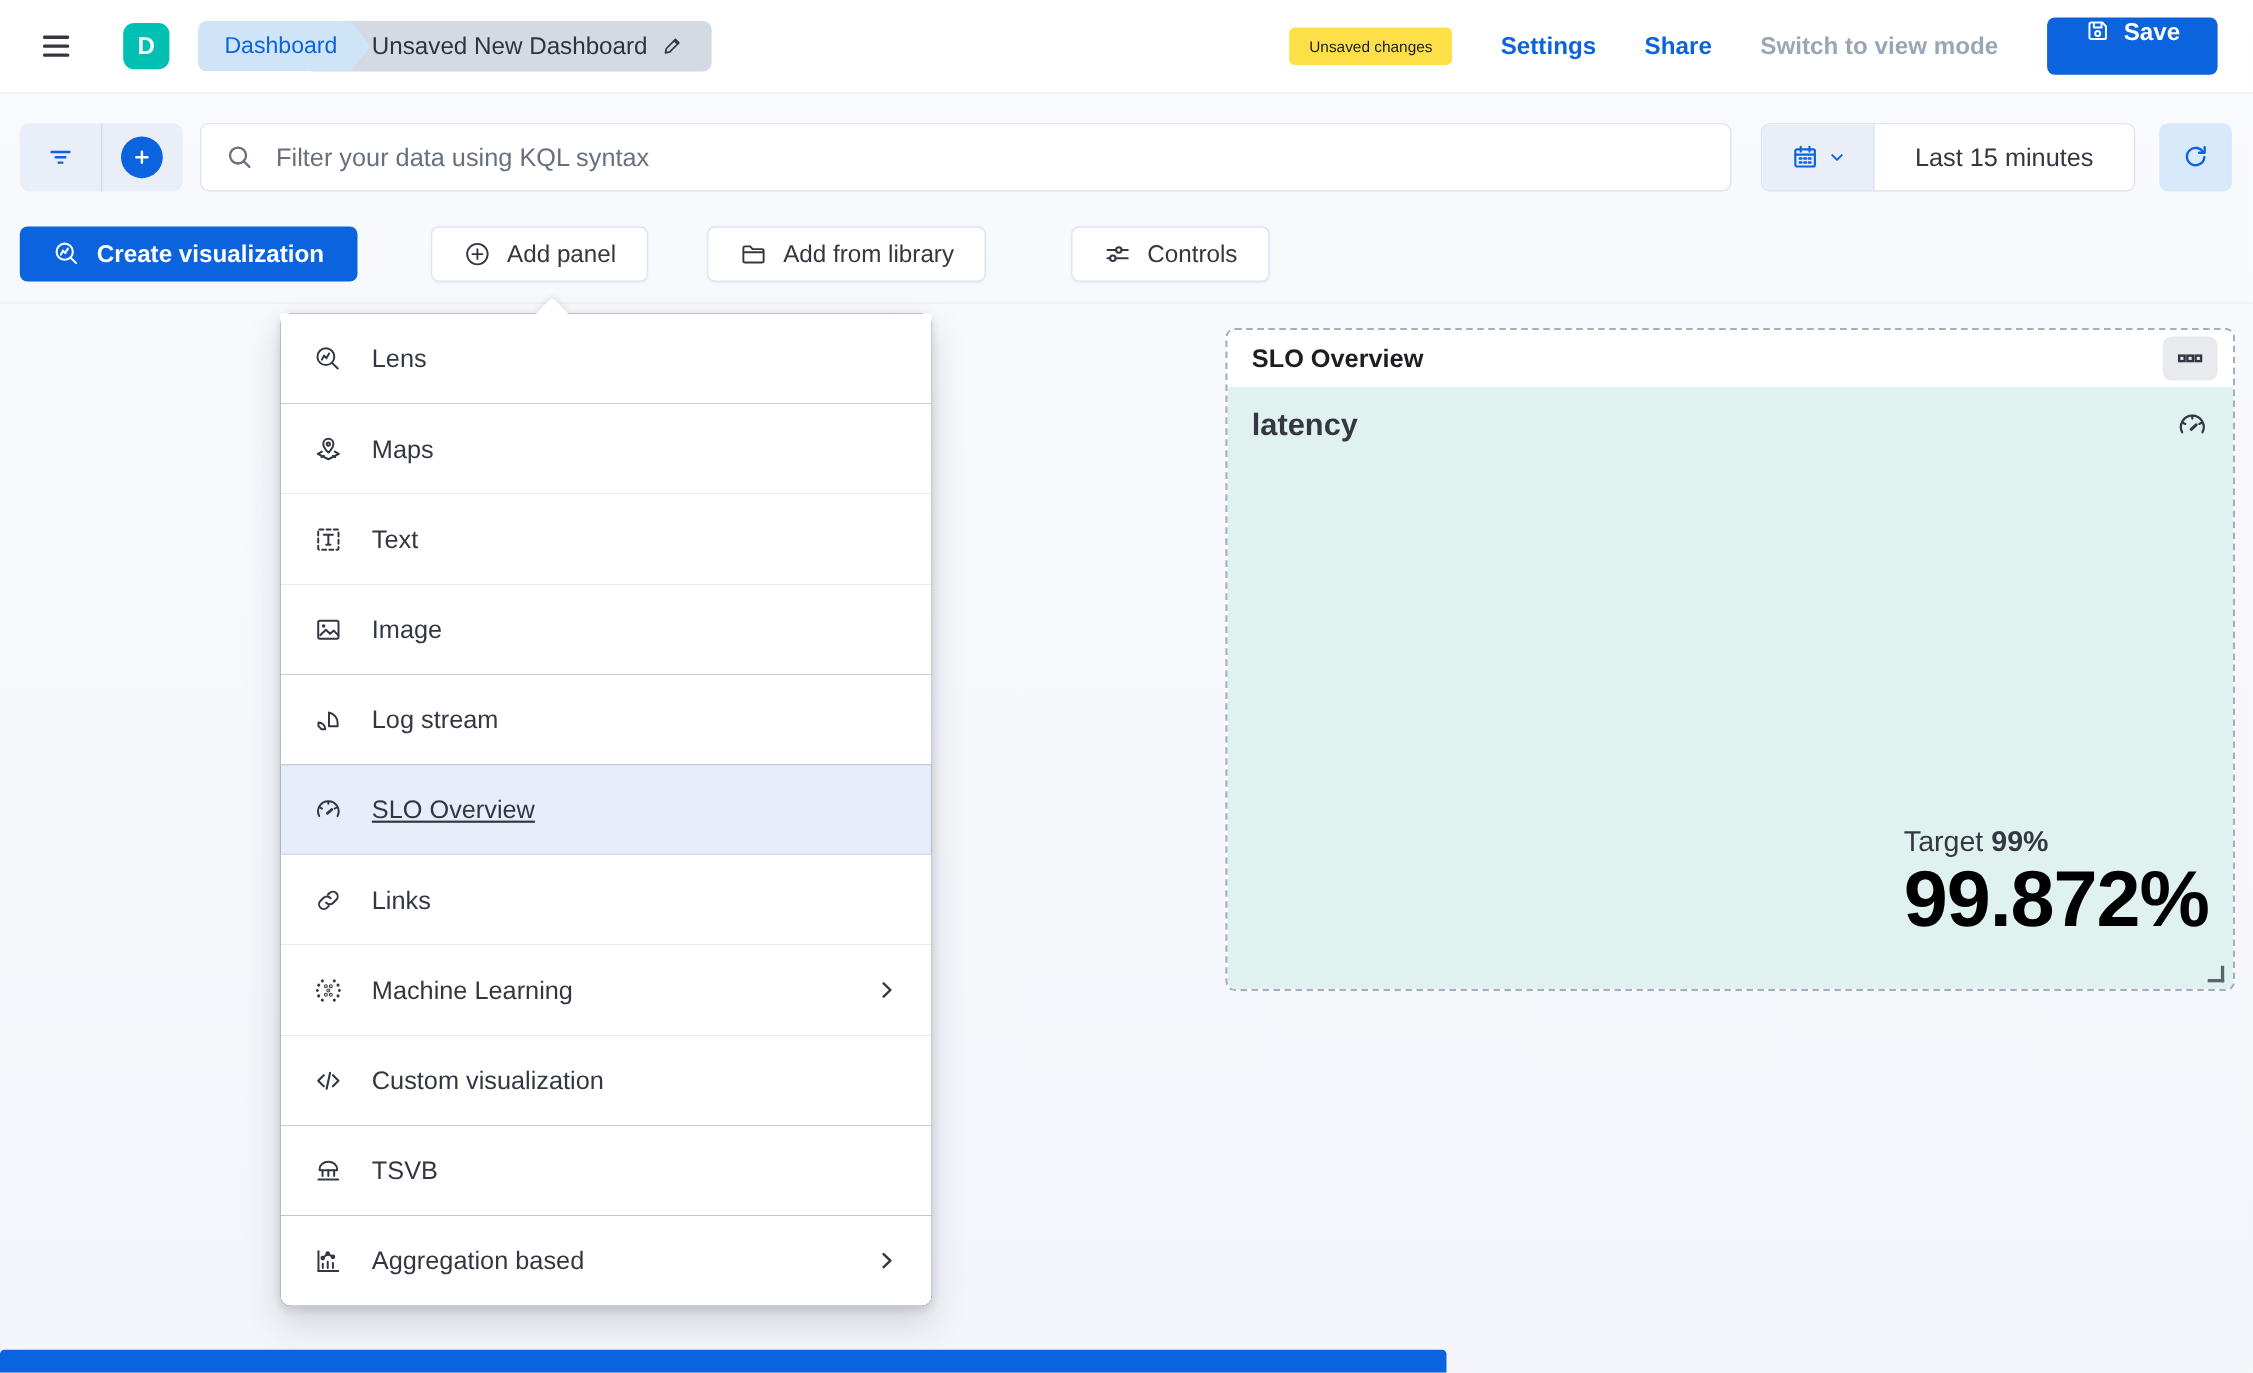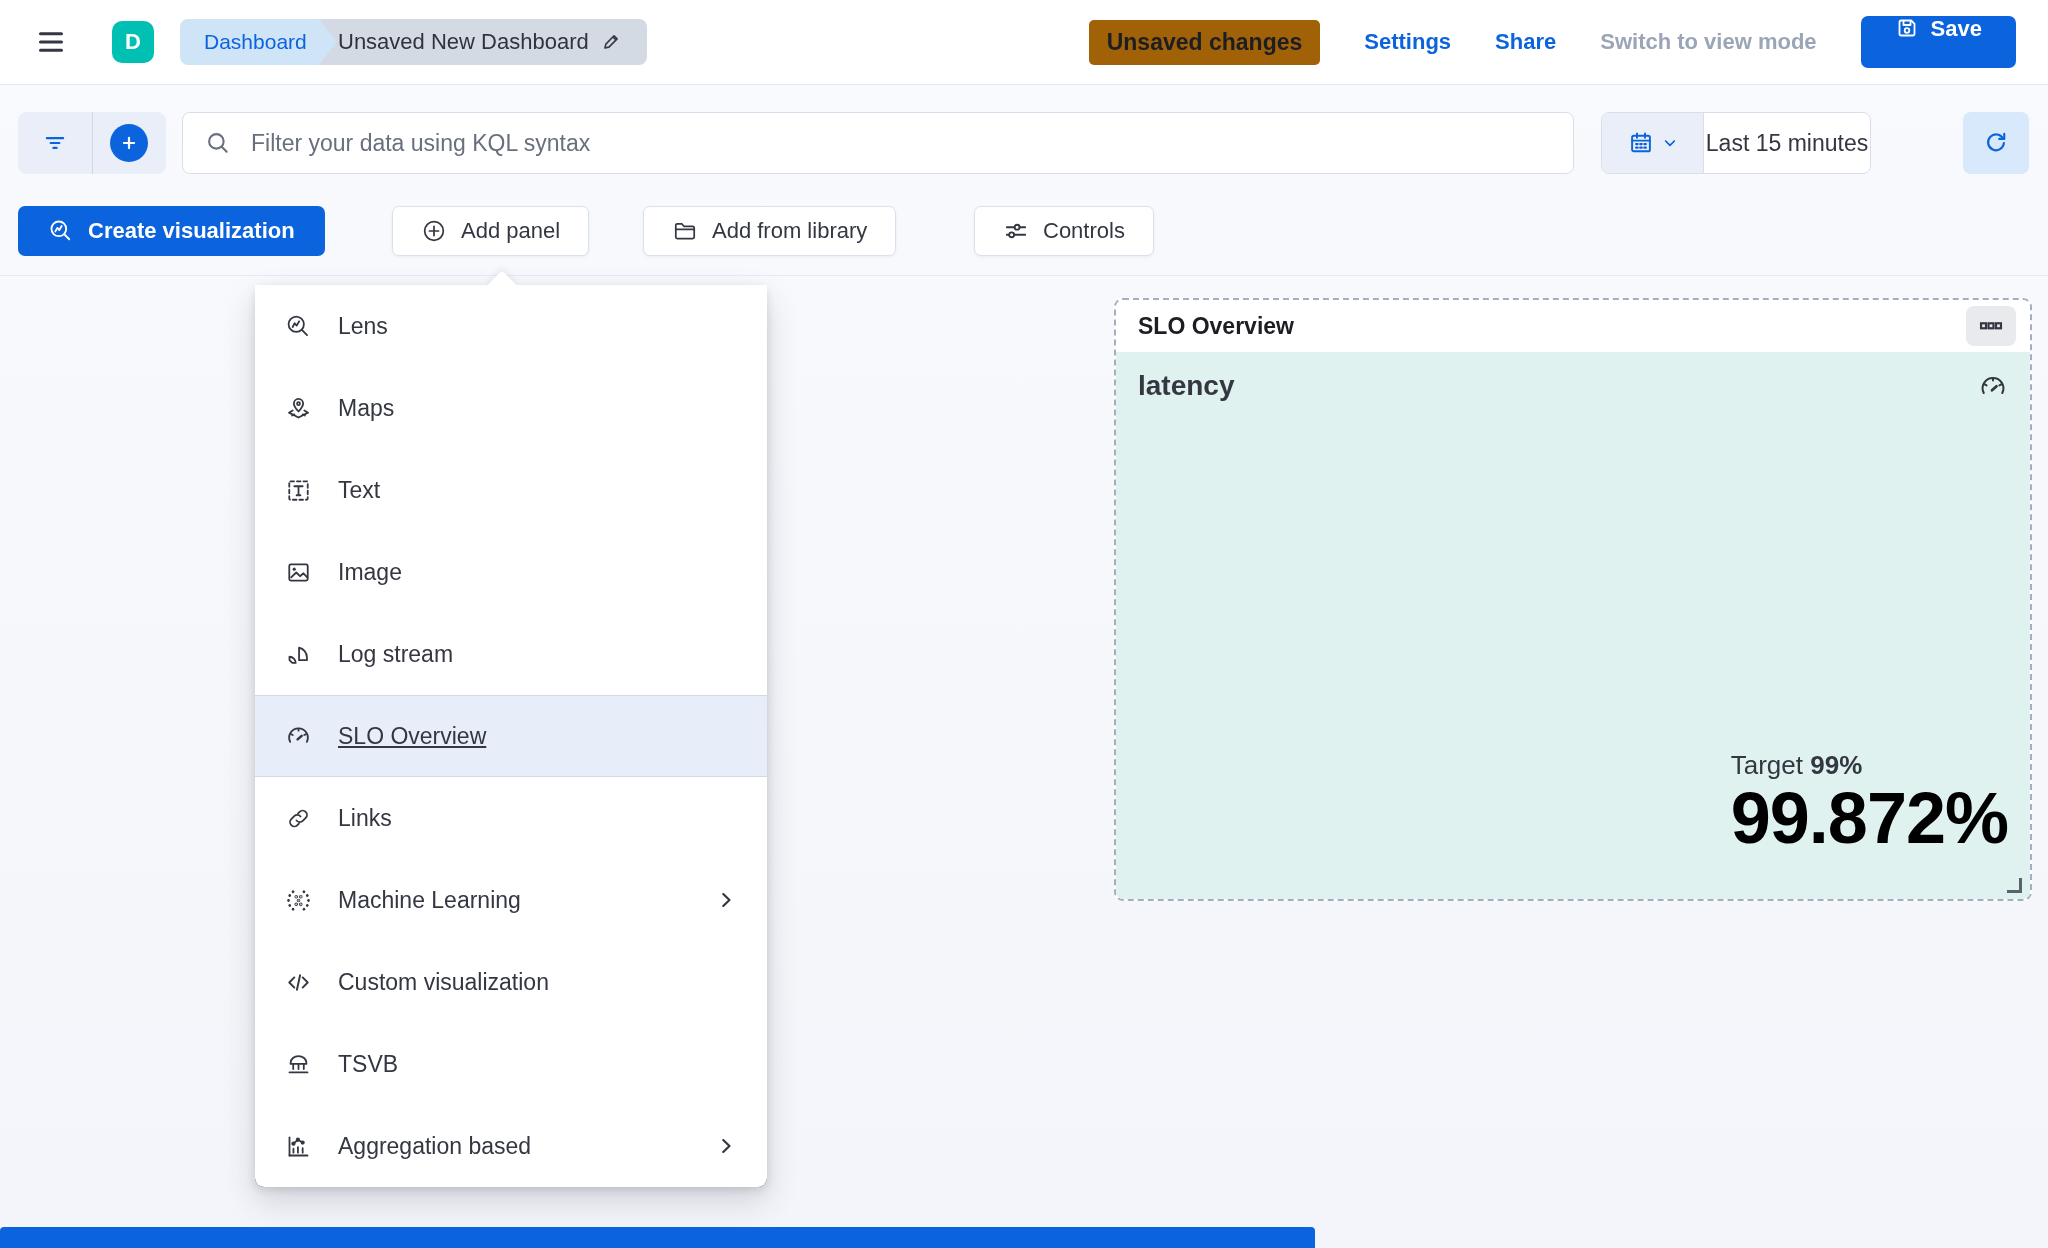--- a/index.html
+++ b/index.html
@@ -34,21 +34,21 @@
   .crumb-dashboard {
     position:relative; height:46px; background:#cfe4f7;
     color:#0B64DD; font-size:21px; font-weight:500;
     display:flex; align-items:center;
     padding:0 30px 0 24px; border-radius:8px 0 0 8px;
     clip-path:polygon(0 0, calc(100% - 18px) 0, 100% 50%, calc(100% - 18px) 100%, 0 100%);
   }
   .pencil-icon { width:22px; height:22px; color:#343741; }
   .header-right { margin-left:auto; margin-right:32px; display:flex; align-items:center; gap:44px; }
   .badge-unsaved {
-    background:#a16207; color:#1d1e24; font-weight:700; font-size:23px;
+    background:#fde047; color:#1d1e24; font-weight:400; font-size:14px;
     padding:9px 18px; border-radius:5px; white-space:nowrap;
   }
   .hlink { font-size:22px; font-weight:600; color:#0B64DD; cursor:pointer; white-space:nowrap; }
   .hlink.disabled { color:#9aa5b6; cursor:default; }
   .btn-save {
     display:flex; align-items:flex-start; gap:12px;
     background:#0B64DD; color:#fff; font-weight:700; font-size:22px;
     height:52px; padding:0 34px; border:none; border-radius:7px; cursor:pointer;
   }
   .btn-save svg { width:24px; height:24px; }
@@ -72,21 +72,21 @@
     background:#fff; border:1px solid #d9dfea; border-radius:8px;
     display:flex; align-items:center; padding:0 22px; gap:20px;
   }
   .search-icon { width:26px; height:26px; color:#69707D; flex:none; }
   .search-box input {
     border:none; outline:none; flex:1; font-size:23px; color:#343741;
     font-family:inherit; background:transparent;
   }
   .search-box input::placeholder { color:#69707D; opacity:1; }
   .datepicker {
-    position:absolute; left:1601px; top:27px; width:270px; height:62px;
+    position:absolute; left:1601px; top:27px; width:340px; height:62px;
     background:#fff; border:1px solid #d9dfea; border-radius:8px;
     display:flex; align-items:stretch; overflow:hidden;
   }
   .datepicker .cal-seg {
     width:102px; background:#e9eef8; border-right:1px solid #d9dfea;
     display:flex; align-items:center; justify-content:center; gap:8px;
     color:#0B64DD; cursor:pointer;
   }
   .cal-seg .cal { width:26px; height:26px; }
   .cal-seg .chev { width:16px; height:16px; }
@@ -108,21 +108,21 @@
   .btn svg { width:26px; height:26px; flex:none; }
   .btn-primary { left:18px; padding:0 30px; background:#0B64DD; border:none; color:#fff; font-weight:600; }
   .btn-ghost   { background:#fff; border:1px solid #dbe1ec; color:#343741; font-weight:500;
                  box-shadow:0 1px 3px rgba(68,82,110,.08); padding:0 28px; }
   #btn-add-panel { left:392px; }
   #btn-add-library { left:643px; }
   #btn-controls { left:974px;align-items:center; }
 
   
   .menu {
-    position:absolute; left:255px; top:285px; width:512px;
+    position:absolute; left:255px; top:285px; width:592px;
     background:#0f172a; border-radius:9px;
     box-shadow:0 3px 8px rgba(52,55,65,.15), 0 14px 32px rgba(52,55,65,.18);
   }
   .menu .caret {
     position:absolute; top:-10px; left:236px; width:22px; height:22px;
     background:#fff; transform:rotate(45deg); border-radius:3px;
     box-shadow:-3px -3px 5px rgba(52,55,65,.06);
   }
   .menu-item {
     height:82px; display:flex; align-items:center; gap:26px;

